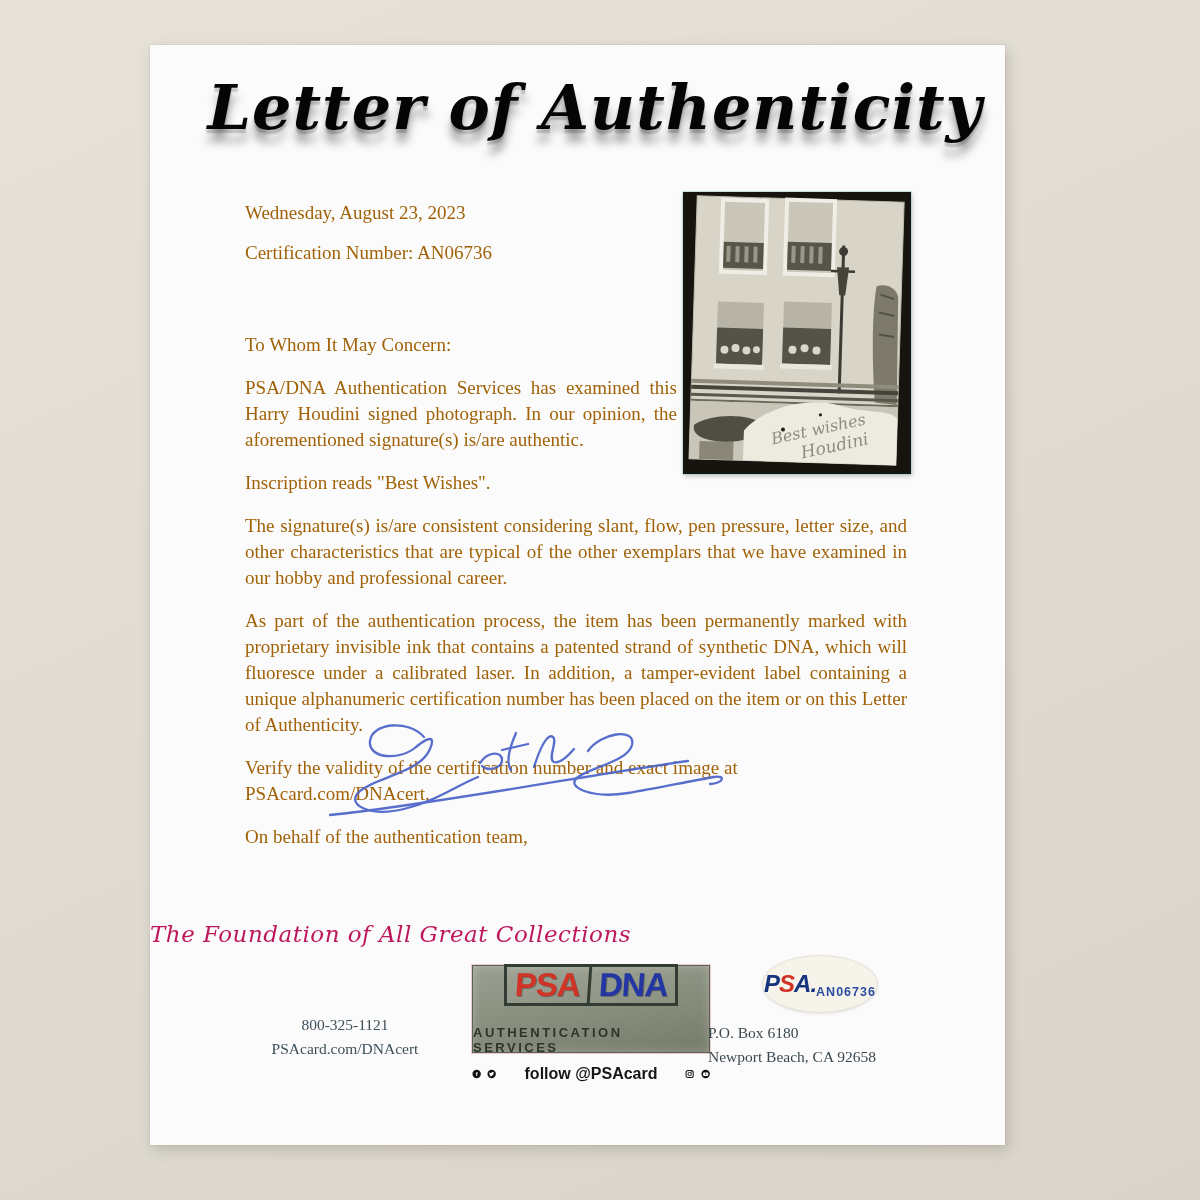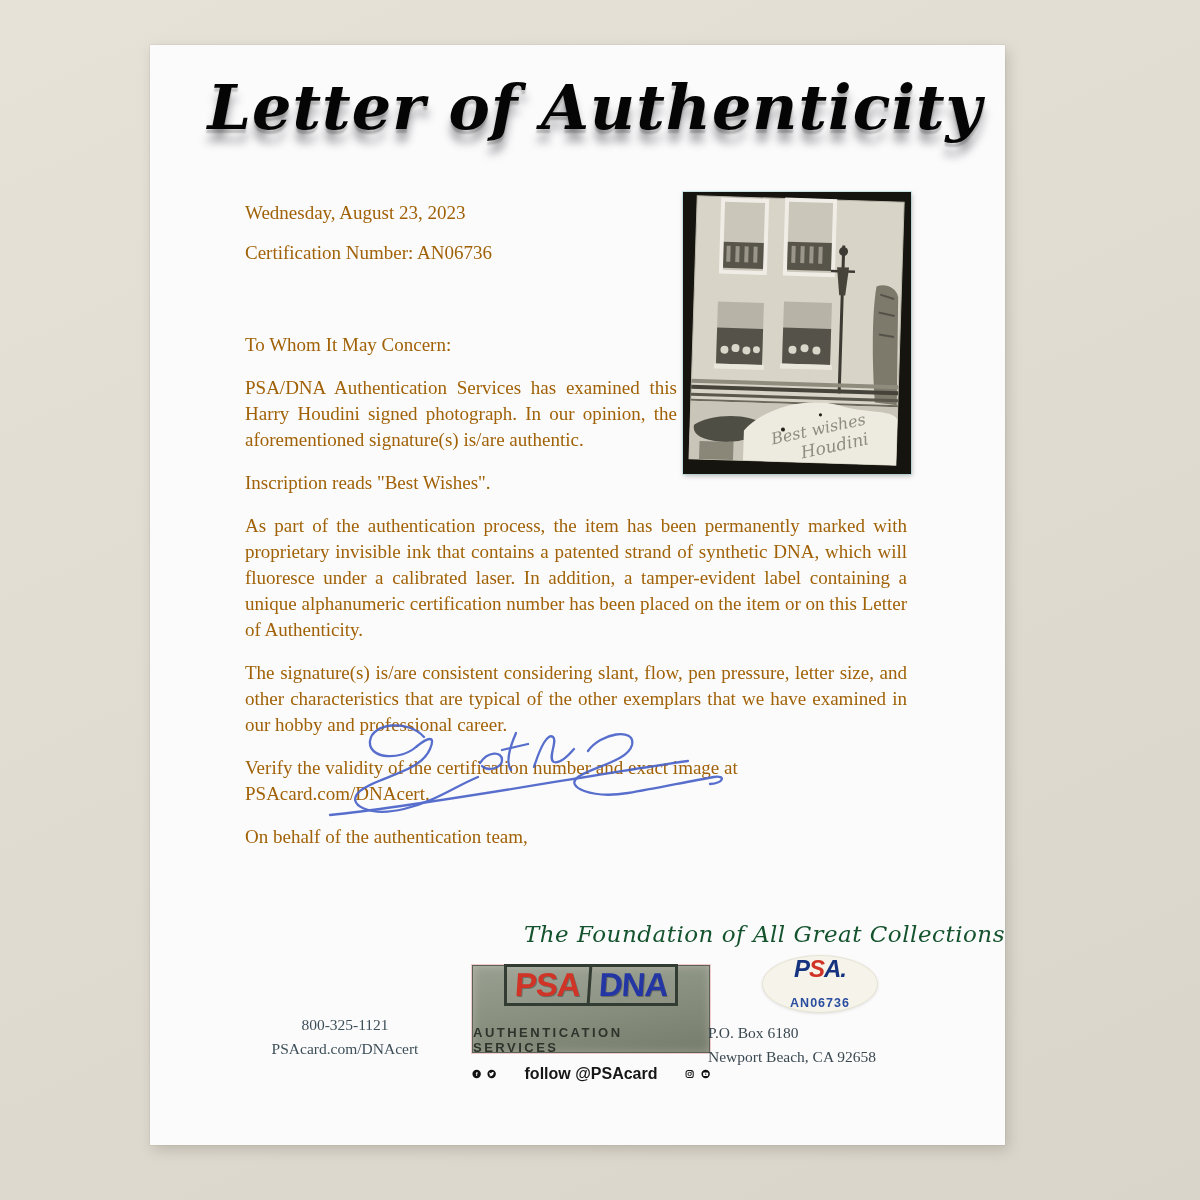--- a/index.html
+++ b/index.html
@@ -30,23 +30,23 @@
   .salutation{margin:0 0 12px 0 !important;text-align:left !important;}
   .narrow{width:432px;}
   .no-justify{text-align:left !important;}
   .photo-wrap{
     position:absolute;left:533px;top:147px;width:228px;height:282px;
     box-shadow:0 0 0 1px rgba(150,210,210,.45),1px 2px 5px rgba(0,0,0,.25);
     background:#15130f;
   }
   .signature{position:absolute;left:170px;top:662px;width:430px;height:135px;}
   .tagline{
-    position:absolute;left:0;right:0;top:876px;text-align:right;
+    position:absolute;left:0;right:0;top:876px;text-align:left;
     font-family:"DejaVu Serif",serif;font-style:italic;font-size:23px;
-    color:#14532d;letter-spacing:.5px;
+    color:#be185d;letter-spacing:.5px;
   }
   .footer-left{
     position:absolute;left:78px;top:968px;width:234px;text-align:center;
     font-size:15.5px;line-height:1.55;color:#3d4f58;
   }
   .dna-logo{
     position:absolute;left:322px;top:920px;width:238px;height:88px;
     background:linear-gradient(170deg,#9aa091 0%,#878d7c 55%,#767c6b 100%);
     border:1px solid #5c6154;box-sizing:border-box;
     display:flex;flex-direction:column;align-items:center;justify-content:center;
@@ -69,21 +69,21 @@
     display:flex;align-items:center;justify-content:center;gap:6px;
   }
   .social-text{
     font-family:"Liberation Sans",sans-serif;font-weight:bold;font-size:16px;
     color:#161616;margin:0 22px;white-space:nowrap;
   }
   .sticker{
     position:absolute;left:612px;top:910px;width:114px;height:56px;
     background:#f6f4ea;border-radius:50%;border:1px solid #e6e3d4;
     box-shadow:0 1px 3px rgba(0,0,0,.10);
-    display:flex;flex-direction:column;align-items:center;justify-content:center;
+    display:flex;flex-direction:row;align-items:center;justify-content:center;
   }
   .sticker-brand{
     font-family:"Liberation Sans",sans-serif;font-weight:bold;font-style:italic;
     font-size:24px;line-height:22px;letter-spacing:-1px;color:#16337f;
   }
   .sticker-brand .s-red{color:#d03225;}
   .sticker-cert{
     font-family:"Liberation Sans",sans-serif;font-weight:bold;font-size:12.5px;
     letter-spacing:1px;color:#2b4da0;margin-top:16px;
   }
@@ -99,22 +99,22 @@
 <div class="paper">
 
   <div class="title">Letter of Authenticity</div>
 
   <div class="content">
     <p class="date-line">Wednesday, August 23, 2023</p>
     <p class="cert-line">Certification Number: AN06736</p>
     <p class="salutation">To Whom It May Concern:</p>
     <p class="narrow">PSA/DNA Authentication Services has examined this Harry Houdini signed photograph. In our opinion, the aforementioned signature(s) is/are authentic.</p>
     <p class="narrow no-justify">Inscription reads "Best Wishes".</p>
+    <p>The signature(s) is/are consistent considering slant, flow, pen pressure, letter size, and other characteristics that are typical of the other exemplars that we have examined in our hobby and professional career.</p>
     <p>As part of the authentication process, the item has been permanently marked with proprietary invisible ink that contains a patented strand of synthetic DNA, which will fluoresce under a calibrated laser. In addition, a tamper-evident label containing a unique alphanumeric certification number has been placed on the item or on this Letter of Authenticity.</p>
-    <p>The signature(s) is/are consistent considering slant, flow, pen pressure, letter size, and other characteristics that are typical of the other exemplars that we have examined in our hobby and professional career.</p>
     <p class="no-justify">Verify the validity of the certification number and exact image at PSAcard.com/DNAcert.</p>
     <p class="no-justify">On behalf of the authentication team,</p>
   </div>
 
   <div class="photo-wrap">
     <svg width="228" height="282" viewBox="0 0 228 282">
       <rect x="0" y="0" width="228" height="282" fill="#16140f"></rect>
       <g transform="rotate(1.8 114 141)">
 
         <rect x="10" y="7" width="207" height="263" fill="#d8d4c7"></rect>

